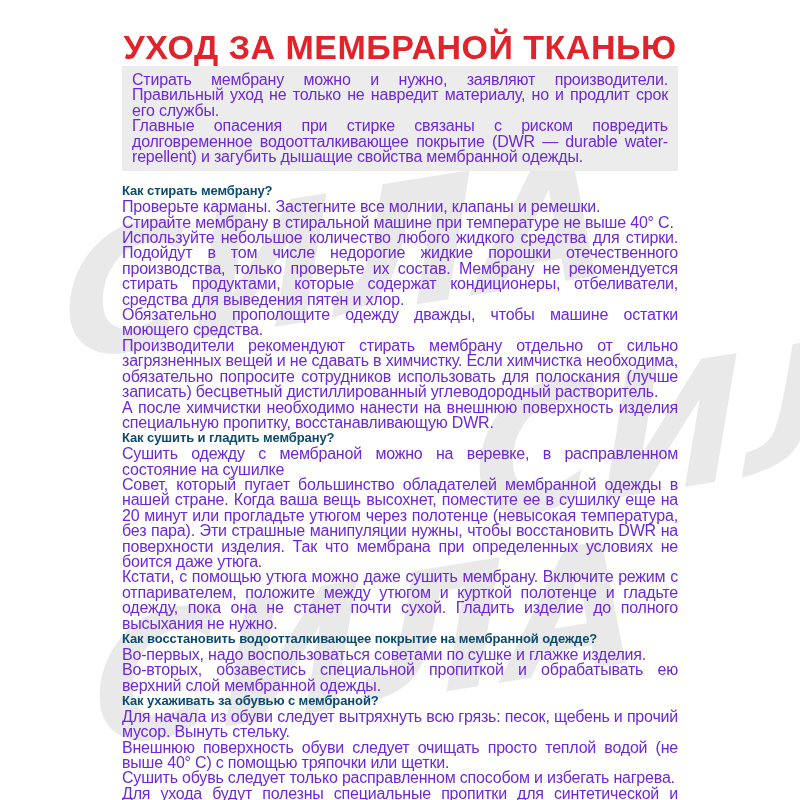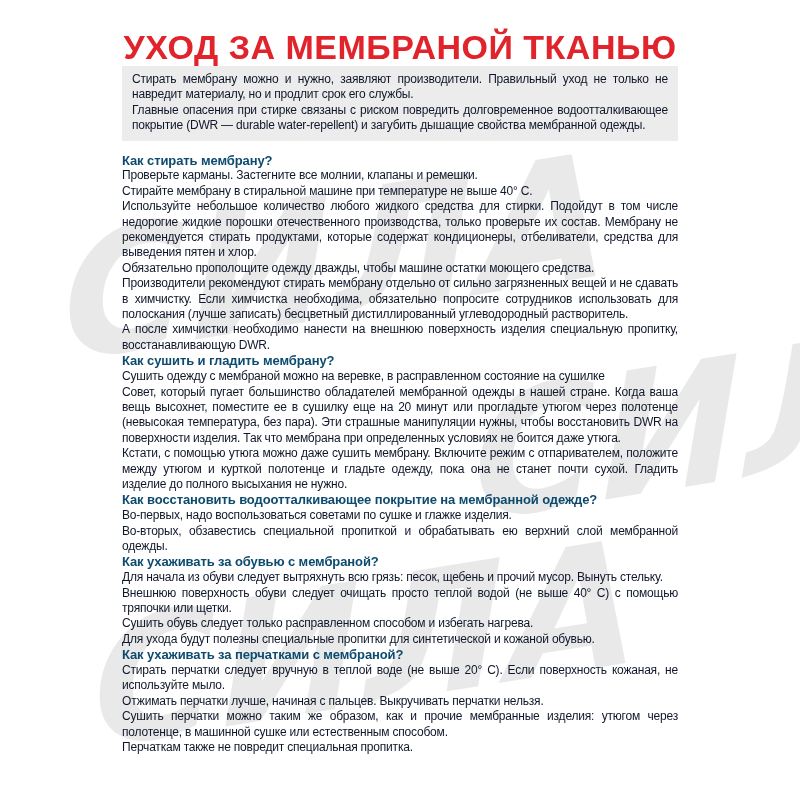--- a/index.html
+++ b/index.html
@@ -25,21 +25,21 @@
     font-size:34px; font-weight:bold; letter-spacing:0.5px; line-height:38px;
   }
   .subtitle {
     margin:5px 0 15px 0; text-align:center; color:#3a3a3a;
     font-size:12.6px; font-weight:bold; letter-spacing:0.2px;
   }
   .intro {
     background:#ececec; padding:6px 10px 7px 10px; margin:0 0 12px 0;
   }
   .intro p, .body-text p {
-    margin:0; color:#0f172a; font-size:12px; line-height:15.4px;
+    margin:0; color:#6d28d9; font-size:16px; line-height:15.4px;
     text-align:justify; letter-spacing:-0.2px;
   }
   .body-text h2 {
     margin:0; color:#0c4a6e; font-size:13px; line-height:15.8px;
     font-weight:bold; letter-spacing:-0.1px;
   }
 </style>
 </head>
 <body>
 

